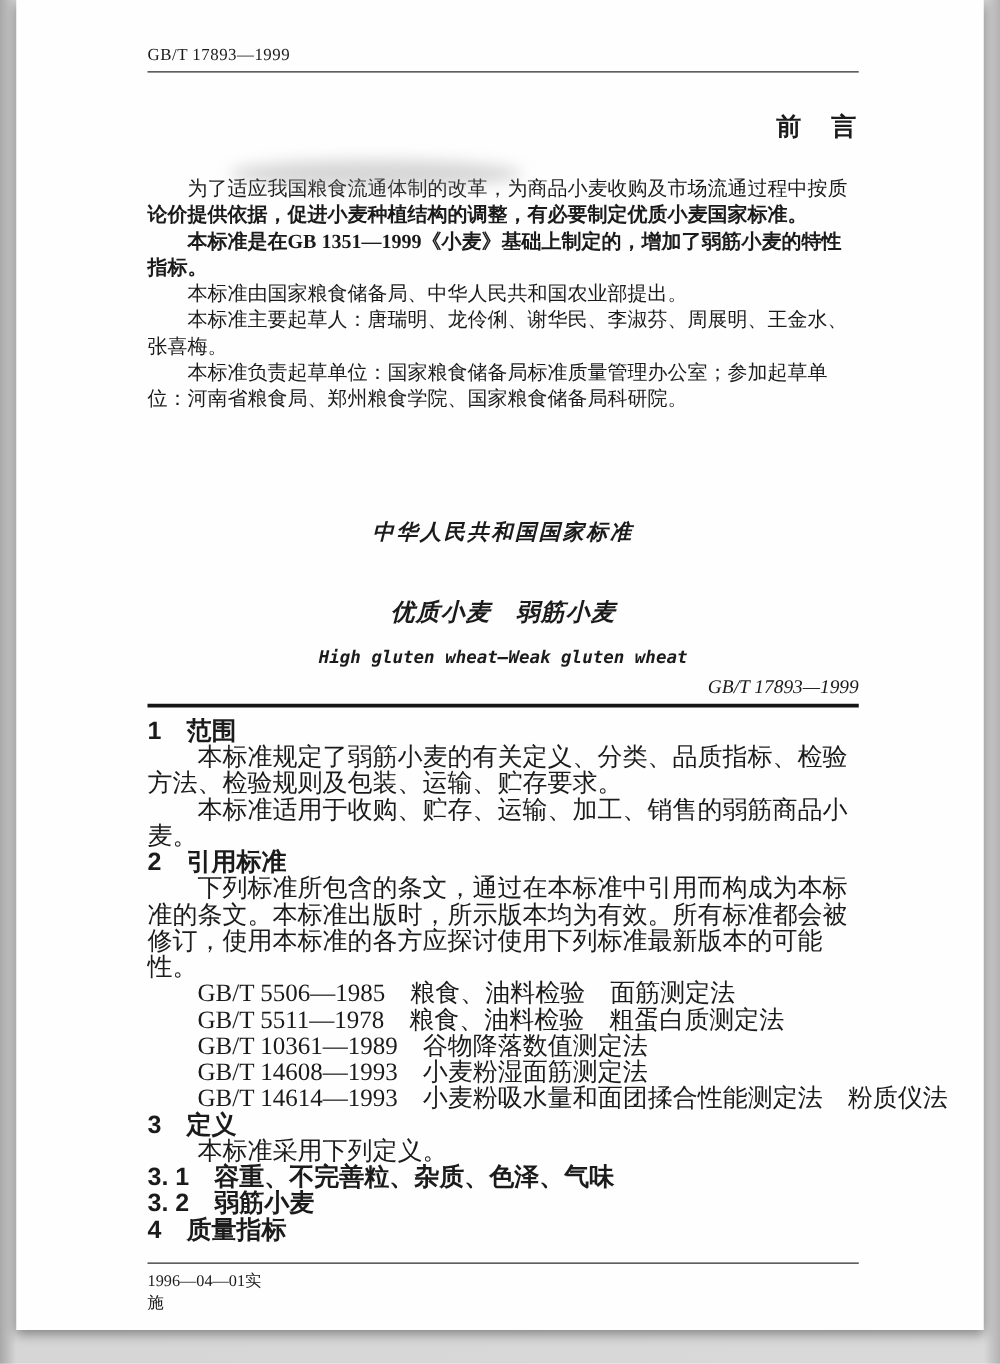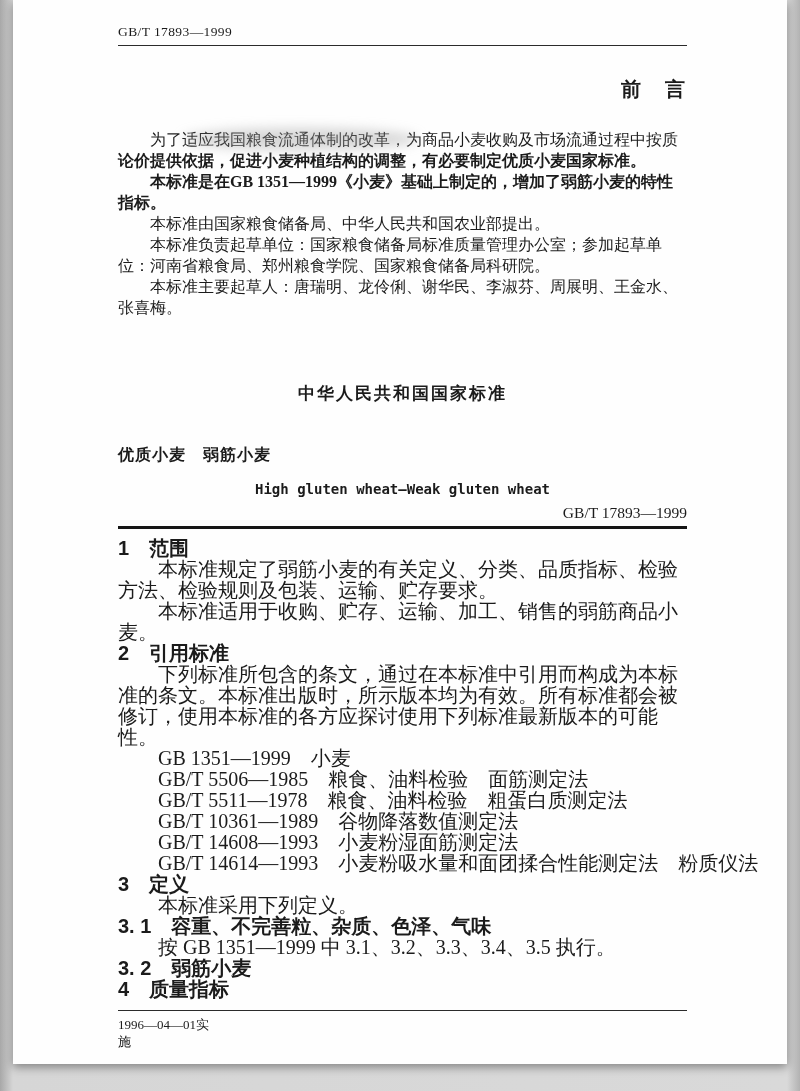--- a/index.html
+++ b/index.html
@@ -9,48 +9,48 @@
     background: linear-gradient(90deg, #a8a8a8 0px, #d6d6d6 13px, #d9d9d9 787px, #b2b2b2 800px);
     overflow: hidden;
     font-family: "Liberation Serif", "DejaVu Serif", serif;
     color: #1b1b1b;
   }
   .page {
     position: absolute; left: 13px; top: 0;
     width: 774px; height: 1064px;
     background: #fefefe;
     box-shadow: 0 3px 9px rgba(0,0,0,.4);
-    padding: 24px 100px 0 105px;
+    padding: 36px 100px 0 105px;
   }
   .smudge {
     position: absolute; left: 170px; top: 128px;
     width: 235px; height: 22px;
     background: rgba(150,150,150,.38);
     border-radius: 50%;
     filter: blur(6px);
   }
   .doc-code { font-size: 13.5px; letter-spacing: .4px; }
   .header-rule { height: 1px; background: #2b2b2b; margin-top: 5px; }
 
   .foreword-title {
     margin-top: 30px; text-align: right;
     font-size: 20px; font-weight: bold; letter-spacing: 2px;
     font-family: "Liberation Sans", "DejaVu Sans", sans-serif;
   }
   .body-text { margin-top: 26px; font-size: 16px; line-height: 21px; }
   .body-text p { margin: 0; text-indent: 2em; }
   .bold { font-weight: bold; }
 
-  .std-header { margin-top: 64px; }
+  .std-header { margin-top: 84px; font-style: italic; }
   .std-country {
     text-align: center; font-size: 17px; font-weight: bold; letter-spacing: 2px;
     font-family: "Liberation Sans", "DejaVu Sans", sans-serif;
   }
   .std-title {
-    text-align: left; margin-top: 40px; font-size: 16px; font-weight: bold;
+    text-align: center; margin-top: 40px; font-size: 19px; font-weight: bold;
     letter-spacing: 1px;
     font-family: "Liberation Sans", "DejaVu Sans", sans-serif;
   }
   .std-en {
     text-align: center; margin-top: 15px; font-size: 14px; font-weight: bold;
     font-family: "DejaVu Sans Mono", "Liberation Mono", monospace;
   }
   .std-code { text-align: right; margin-top: 7px; font-size: 15.5px; }
   .thick-rule { height: 3px; background: #151515; margin-top: 4px; }
 
@@ -75,50 +75,48 @@
 
   <div class="doc-code">GB/T 17893—1999</div>
   <div class="header-rule"></div>
 
   <div class="foreword-title">前　言</div>
 
   <div class="body-text">
     <p><span>为了适应我国粮食流通体制的改革，为商品小麦收购及市场流通过程中按质</span><span class="bold">论价提供依据，促进小麦种植结构的调整，有必要制定优质小麦国家标准。</span></p>
     <p class="bold">本标准是在GB 1351—1999《小麦》基础上制定的，增加了弱筋小麦的特性指标。</p>
     <p>本标准由国家粮食储备局、中华人民共和国农业部提出。</p>
+    <p>本标准主要起草人：唐瑞明、龙伶俐、谢华民、李淑芬、周展明、王金水、张喜梅。</p>
     <p>本标准负责起草单位：国家粮食储备局标准质量管理办公室；参加起草单位：河南省粮食局、郑州粮食学院、国家粮食储备局科研院。</p>
-    <p>本标准主要起草人：唐瑞明、龙伶俐、谢华民、李淑芬、周展明、王金水、张喜梅。</p>
   </div>
 
   <div class="std-header">
     <div class="std-country">中华人民共和国国家标准</div>
     <div class="std-title">优质小麦　弱筋小麦</div>
     <div class="std-en">High gluten wheat—Weak gluten wheat</div>
     <div class="std-code">GB/T 17893—1999</div>
   </div>
   <div class="thick-rule"></div>
 
   <div class="main">
     <div class="sec-h">1　范围</div>
     <p>本标准规定了弱筋小麦的有关定义、分类、品质指标、检验方法、检验规则及包装、运输、贮存要求。</p>
     <p>本标准适用于收购、贮存、运输、加工、销售的弱筋商品小麦。</p>
 
     <div class="sec-h">2　引用标准</div>
     <p>下列标准所包含的条文，通过在本标准中引用而构成为本标准的条文。本标准出版时，所示版本均为有效。所有标准都会被修订，使用本标准的各方应探讨使用下列标准最新版本的可能性。</p>
-    <div class="ref">GB 1351—1999　小麦</div>
     <div class="ref">GB/T 5506—1985　粮食、油料检验　面筋测定法</div>
     <div class="ref">GB/T 5511—1978　粮食、油料检验　粗蛋白质测定法</div>
     <div class="ref">GB/T 10361—1989　谷物降落数值测定法</div>
     <div class="ref">GB/T 14608—1993　小麦粉湿面筋测定法</div>
     <div class="ref">GB/T 14614—1993　小麦粉吸水量和面团揉合性能测定法　粉质仪法</div>
 
     <div class="sec-h">3　定义</div>
     <p>本标准采用下列定义。</p>
     <div class="sec-h">3. 1　容重、不完善粒、杂质、色泽、气味</div>
-    <p>按 GB 1351—1999 中 3.1、3.2、3.3、3.4、3.5 执行。</p>
     <div class="sec-h">3. 2　弱筋小麦</div>
 
     <div class="sec-h">4　质量指标</div>
   </div>
 
   <div class="footer">
     <div class="footer-rule"></div>
     <div class="footer-line1">
       <span>1996—04—01实</span>
     </div>

